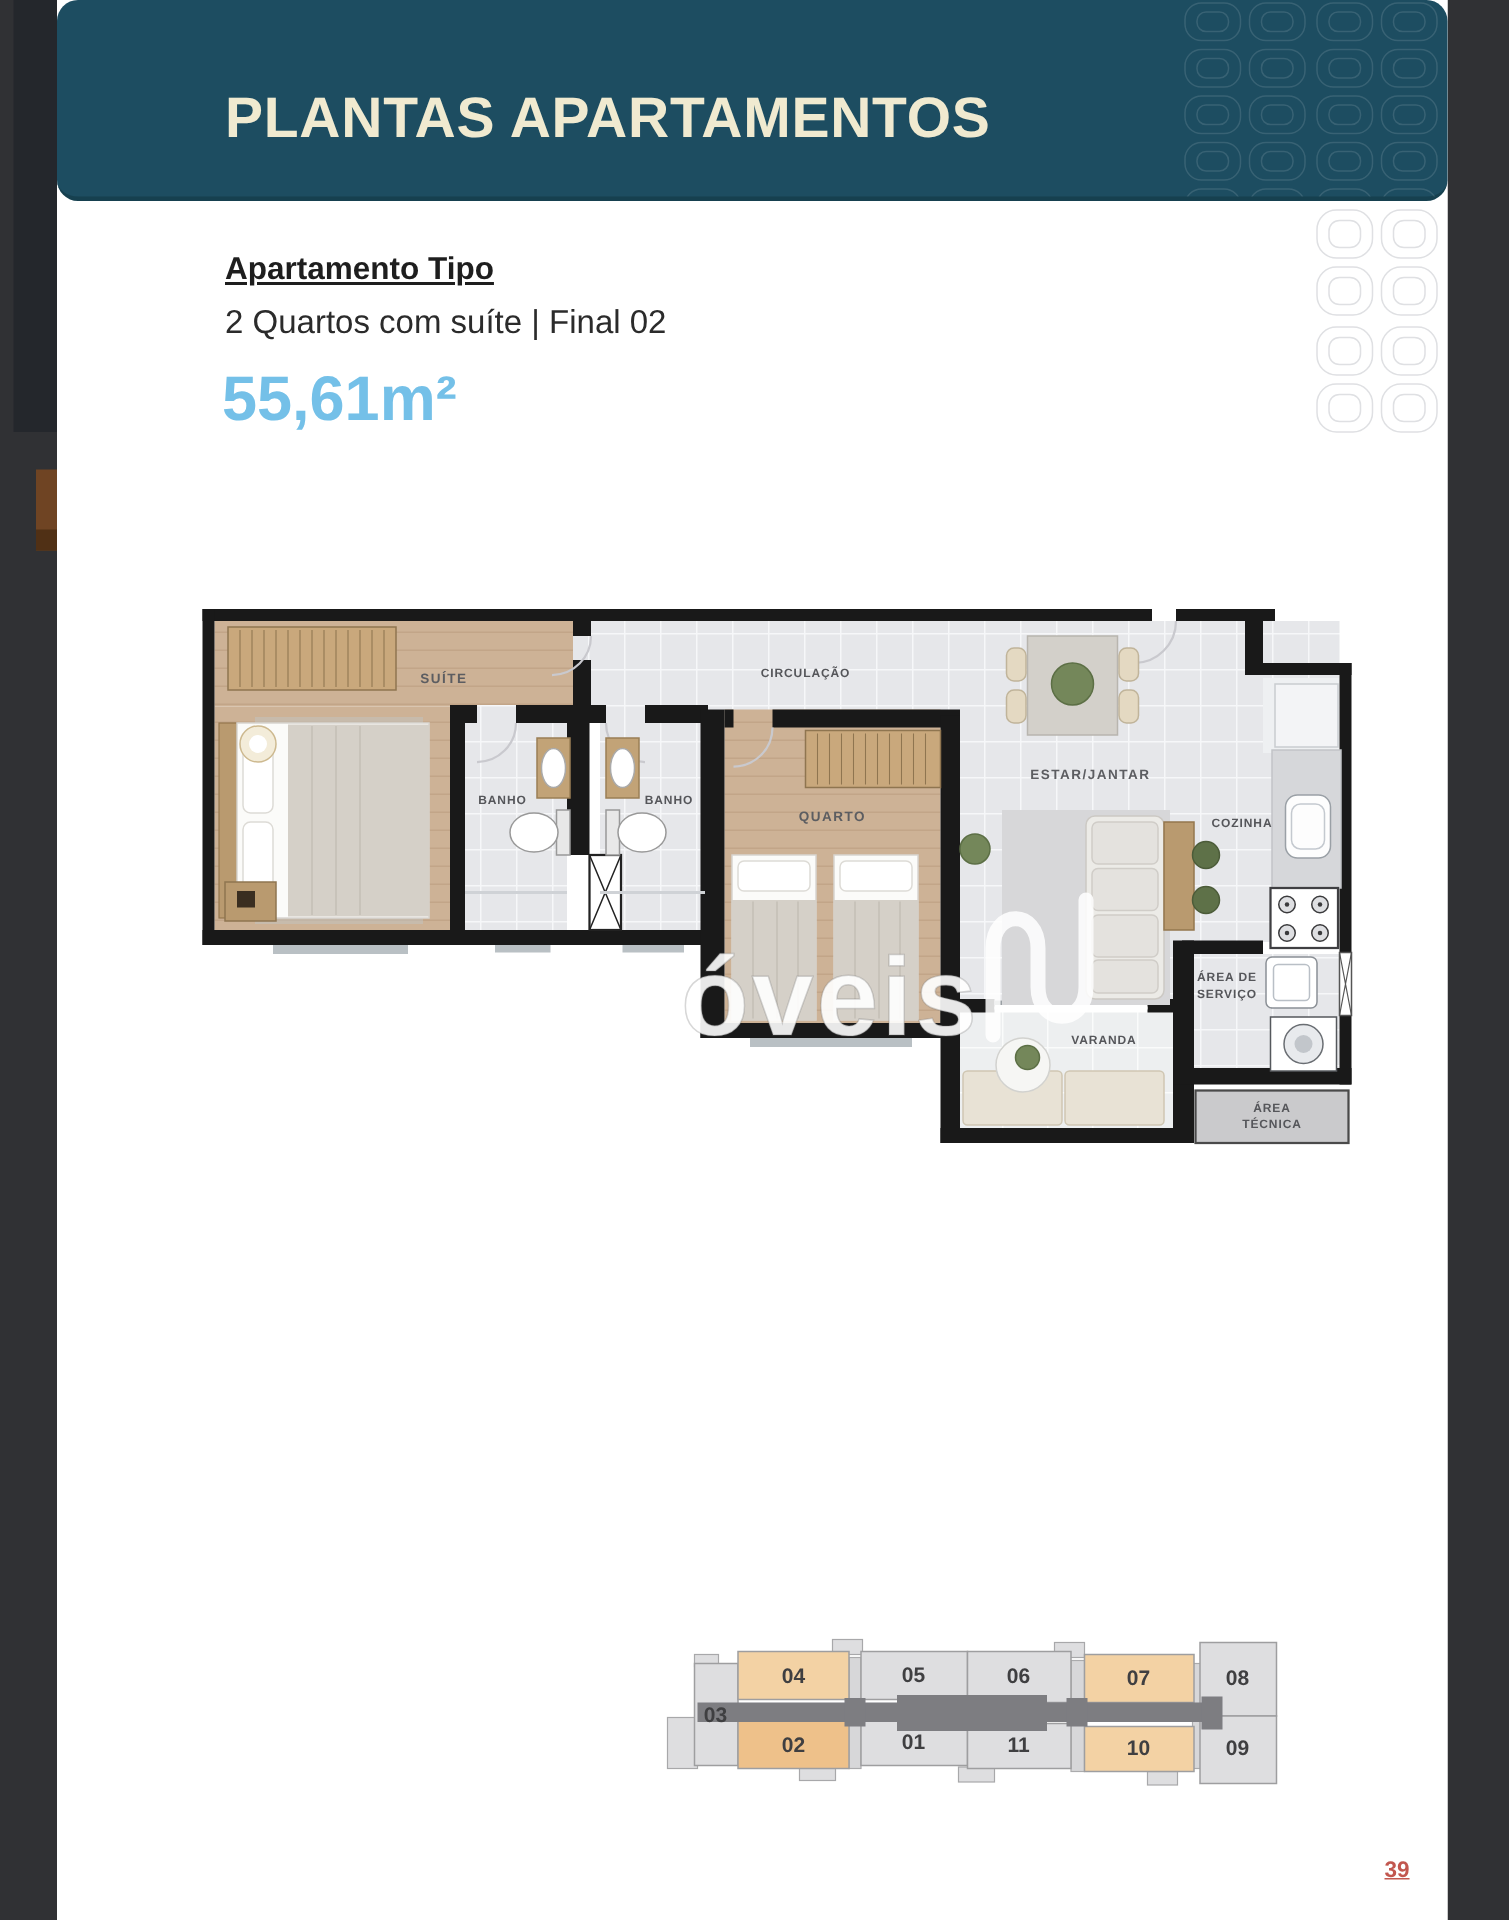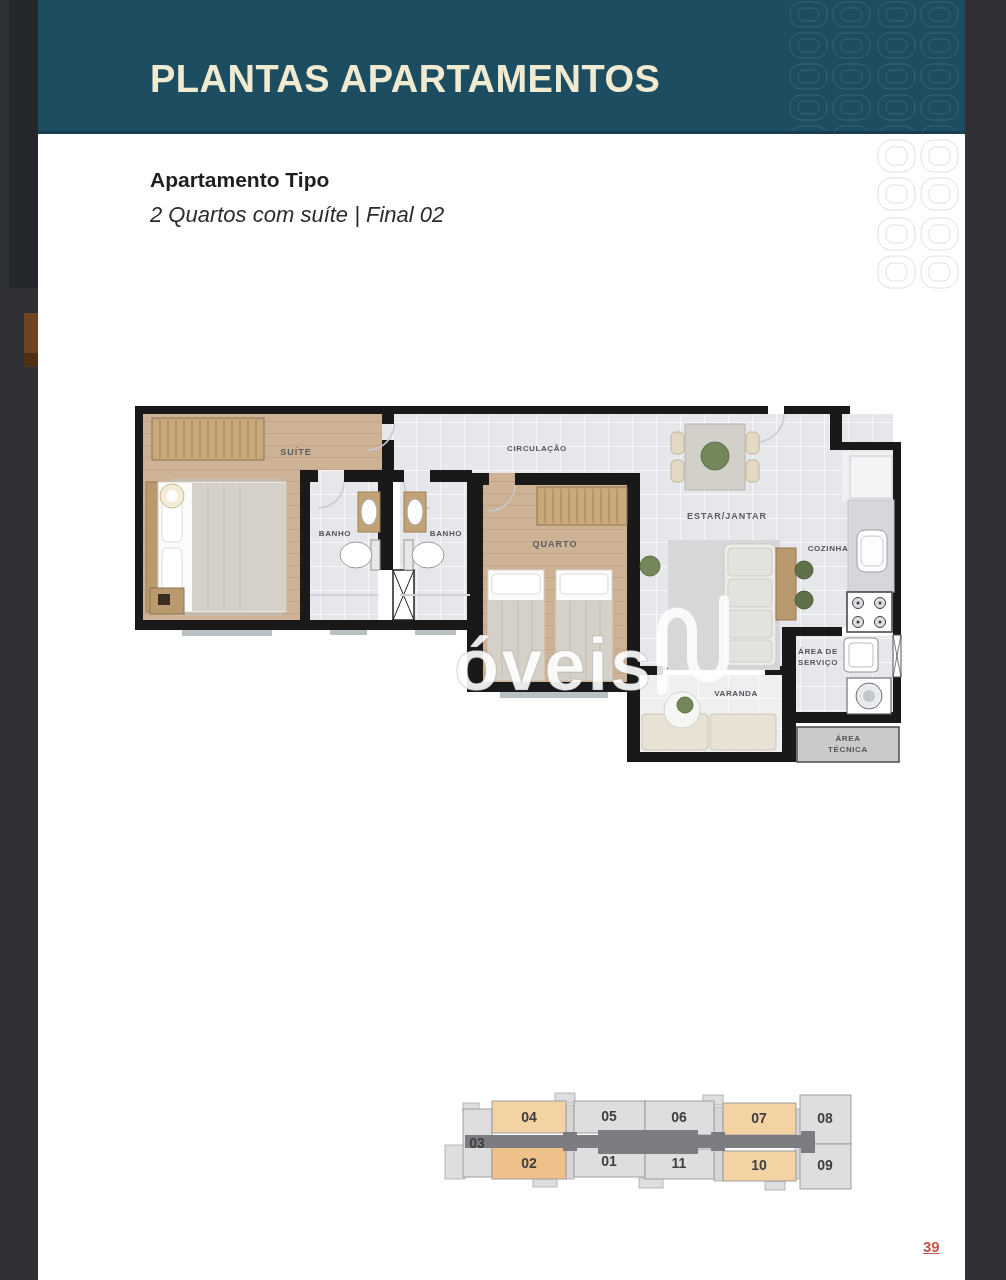--- a/index.html
+++ b/index.html
@@ -8,30 +8,30 @@
     background:#ffffff;font-family:"Liberation Sans", sans-serif;
   }
   .strip{position:absolute;top:0;height:1280px;background:#303134;}
   .strip-left{left:0;width:38px;}
   .strip-right{left:965px;width:41px;}
   .strip-inner-dark{position:absolute;left:9px;top:0;width:29px;height:288px;background:#24272c;}
   .thumb{position:absolute;left:24px;top:313px;width:14px;height:40px;background:#6f4423;border-bottom:14px solid #503015;}
   .page{position:absolute;left:38px;top:0;width:927px;height:1280px;background:#ffffff;}
   .header{
     position:absolute;left:0;top:0;width:927px;height:131px;
-    background:#1d4d61;border-bottom:3px solid #16404f;
+    background:#1d4d61;border-bottom:3px solid #16404f;border-radius:14px;
   }
   .header h1{
     margin:0;position:absolute;left:112px;top:58px;
     font-size:38px;font-weight:bold;color:#f0ead0;letter-spacing:.5px;
   }
   .pattern-svg{position:absolute;left:742px;top:0;pointer-events:none;}
   .info{position:absolute;left:112px;top:168px;width:480px;}
-  .info .apt-title{font-size:21px;font-weight:bold;color:#1e1e1e;margin:0;}
-  .info .apt-sub{font-size:22px;color:#2b2b2b;margin:10px 0 0 0;font-weight:400;font-style:italic;}
+  .info .apt-title{font-size:21px;font-weight:bold;color:#1e1e1e;margin:0;text-decoration:underline;}
+  .info .apt-sub{font-size:22px;color:#2b2b2b;margin:10px 0 0 0;font-weight:400;}
   .info .apt-area{font-size:42px;font-weight:bold;color:#74c0e8;margin:14px 0 0 -2px;}
   .floorplan-svg{position:absolute;left:90px;top:398px;}
   .keyplan-svg{position:absolute;left:405px;top:1085px;}
   .page-number{position:absolute;left:885px;top:1238px;font-size:15px;font-weight:bold;color:#c2574f;text-decoration:underline;}
   svg text.room{font-size:9px;font-weight:600;letter-spacing:1px;fill:#5c5d61;text-anchor:middle;}
   svg text.room-sm{font-size:8px;font-weight:600;letter-spacing:.6px;fill:#55565a;text-anchor:middle;}
   svg text.kp{font-size:14px;font-weight:bold;fill:#3f3f41;text-anchor:middle;}
   svg .wall{fill:#191919;}
   svg .sill{fill:#b9c0c4;}
   svg .arc{fill:none;stroke:#c9c9ce;stroke-width:1.5;}
@@ -88,20 +88,21 @@
     </g>
     <g style="color:#dfe0e3">
       <use href="#fl-w" x="98" y="140"></use>
       <use href="#fl-w" x="98" y="218"></use>
     </g>
   </svg>
 
   <div class="info">
     <p class="apt-title">Apartamento Tipo</p>
     <p class="apt-sub">2 Quartos com suíte | Final 02</p>
+    <p class="apt-area">55,61m²</p>
   </div>
 
   <svg class="floorplan-svg" width="780" height="380" viewBox="0 0 780 380">
     <defs>
       <pattern id="tile" width="24" height="24" patternUnits="userSpaceOnUse">
         <rect width="24" height="24" fill="#e6e7ea"></rect>
         <path d="M24 0H0V24" fill="none" stroke="#f6f7f9" stroke-width="2"></path>
       </pattern>
       <pattern id="tileV" width="30" height="30" patternUnits="userSpaceOnUse">
         <rect width="30" height="30" fill="#edeff0"></rect>

